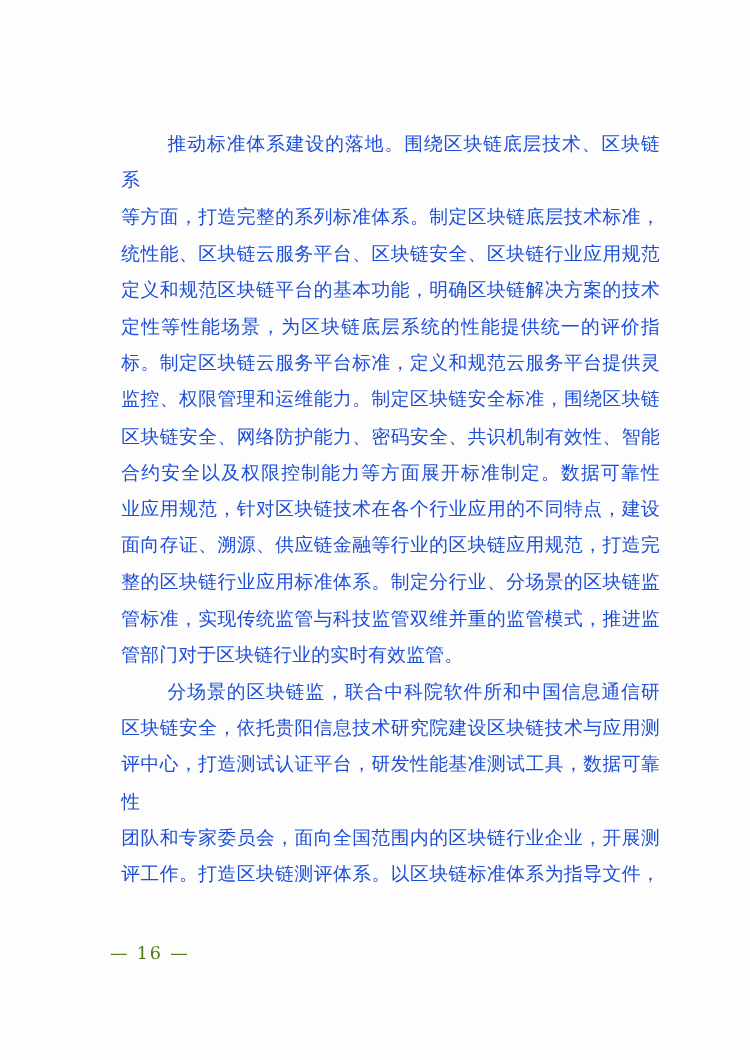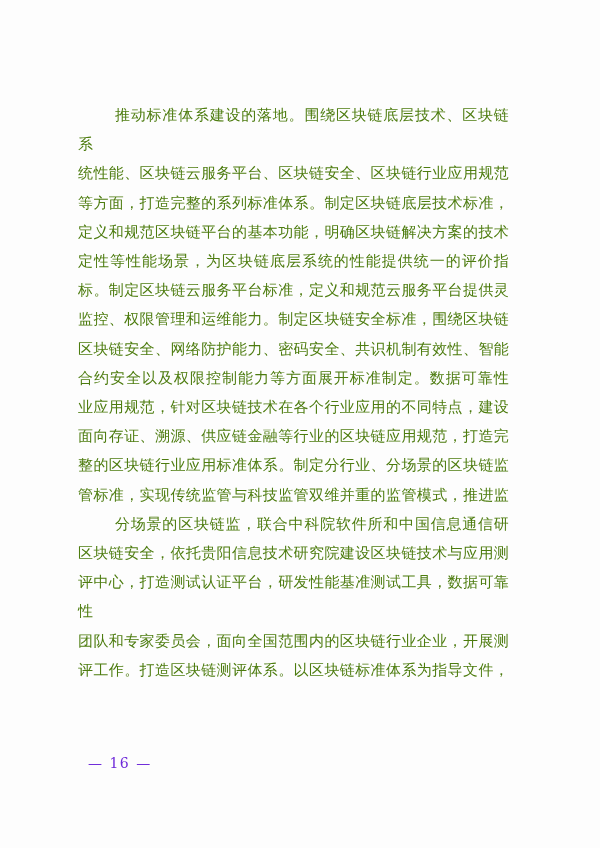--- a/index.html
+++ b/index.html
@@ -15,68 +15,69 @@
   .page {
     position: relative;
     width: 600px;
     height: 848px;
     background: #fdfdfd;
     color: #262626;
     overflow: hidden;
   }
   .text-block {
     position: absolute;
-    left: 78px;
+    left: 97px;
     top: 101px;
     width: 431px;
     font-size: 15px;
     line-height: 29.2px;
     letter-spacing: 0.2px;
-    color: #4d7c0f;
+    color: #1d4ed8;
   }
   .paragraph { margin: 0; padding: 0; }
   .line {
     text-align: justify;
     white-space: normal;
   }
   .line.fill {
     text-align-last: justify;
   }
   .line.indent {
     text-indent: 37px;
   }
   .footer {
     position: absolute;
     left: 88px;
     top: 752px;
     font-size: 14px;
     line-height: 22px;
     letter-spacing: 1.5px;
-    color: #6d28d9;
+    color: #4d7c0f;
   }
 </style>
 </head>
 <body>
 
 <div class="page">
   <div class="text-block" id="text-block">
       <div class="paragraph">
         <div class="line indent fill">推动标准体系建设的落地。围绕区块链底层技术、区块链系</div>
+        <div class="line fill">等方面，打造完整的系列标准体系。制定区块链底层技术标准，</div>
         <div class="line fill">统性能、区块链云服务平台、区块链安全、区块链行业应用规范</div>
-        <div class="line fill">等方面，打造完整的系列标准体系。制定区块链底层技术标准，</div>
         <div class="line fill">定义和规范区块链平台的基本功能，明确区块链解决方案的技术</div>
         <div class="line fill">定性等性能场景，为区块链底层系统的性能提供统一的评价指</div>
         <div class="line fill">标。制定区块链云服务平台标准，定义和规范云服务平台提供灵</div>
         <div class="line fill">监控、权限管理和运维能力。制定区块链安全标准，围绕区块链</div>
         <div class="line fill">区块链安全、网络防护能力、密码安全、共识机制有效性、智能</div>
         <div class="line fill">合约安全以及权限控制能力等方面展开标准制定。数据可靠性</div>
         <div class="line fill">业应用规范，针对区块链技术在各个行业应用的不同特点，建设</div>
         <div class="line fill">面向存证、溯源、供应链金融等行业的区块链应用规范，打造完</div>
         <div class="line fill">整的区块链行业应用标准体系。制定分行业、分场景的区块链监</div>
         <div class="line fill">管标准，实现传统监管与科技监管双维并重的监管模式，推进监</div>
+        <div class="line">管部门对于区块链行业的实时有效监管。</div>
       </div>
       <div class="paragraph">
         <div class="line indent fill">分场景的区块链监，联合中科院软件所和中国信息通信研</div>
         <div class="line fill">区块链安全，依托贵阳信息技术研究院建设区块链技术与应用测</div>
         <div class="line fill">评中心，打造测试认证平台，研发性能基准测试工具，数据可靠性</div>
         <div class="line fill">团队和专家委员会，面向全国范围内的区块链行业企业，开展测</div>
         <div class="line fill">评工作。打造区块链测评体系。以区块链标准体系为指导文件，</div>
       </div>
     </div>
   <div class="footer">— 16 —</div>

